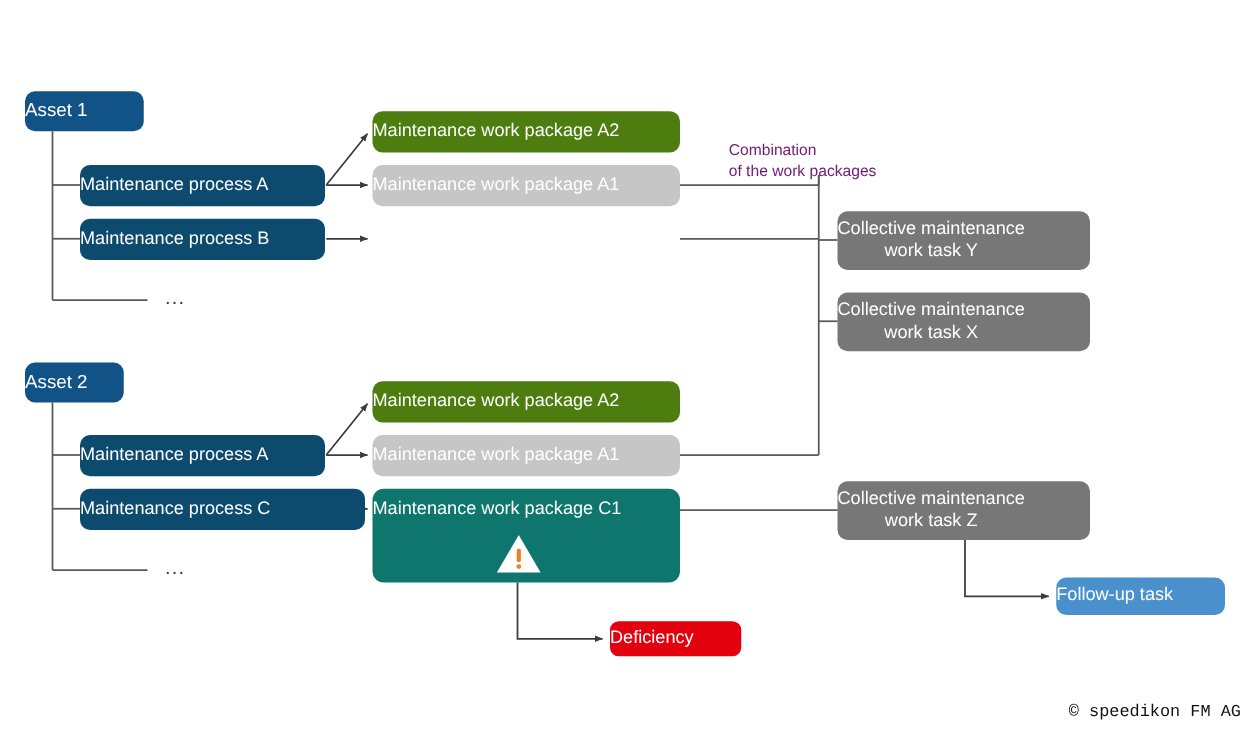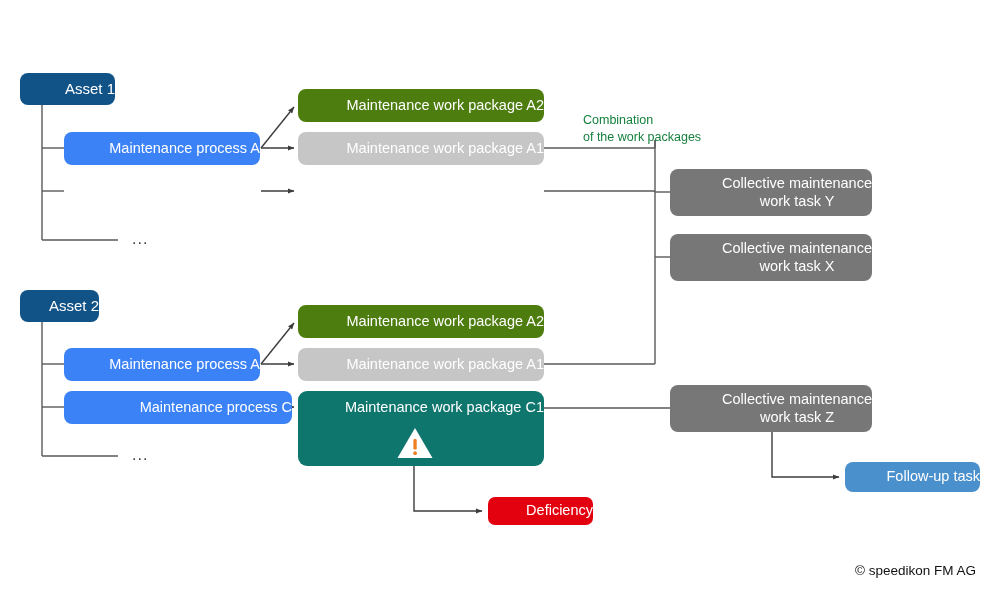--- a/index.html
+++ b/index.html
@@ -15,34 +15,34 @@
     width: 1000px;
     height: 600px;
     background: #ffffff;
     overflow: hidden;
   }
   .node {
     position: absolute;
     box-sizing: border-box;
     display: flex;
     align-items: center;
-    justify-content: flex-end;
+    justify-content: flex-start;
     text-align: center;
     color: #ffffff;
     font-family: "Liberation Sans", sans-serif;
     line-height: 1.18;
     z-index: 3;
   }
   .node.asset {
     background: #115287;
     border-radius: 8px;
     font-size: 15px;
   }
   .node.process {
-    background: #3b82f6;
+    background: #0c4a6e;
     border-radius: 8px;
     font-size: 14.5px;
   }
   .node.package {
     background: #c6c6c6;
     border-radius: 8px;
     font-size: 14.5px;
   }
   .node.package.alt {
     background: #4d7c0f;
@@ -75,21 +75,21 @@
   .ellipsis {
     position: absolute;
     color: #3a3a3a;
     font-size: 16px;
     letter-spacing: 1px;
     font-family: "Liberation Sans", sans-serif;
     z-index: 3;
   }
   .note {
     position: absolute;
-    color: #15803d;
+    color: #701a75;
     font-size: 12.5px;
     line-height: 1.35;
     white-space: pre-line;
     font-family: "Liberation Sans", sans-serif;
     z-index: 4;
   }
   .copyright {
     position: absolute;
     color: #111111;
     font-size: 13.5px;
@@ -172,20 +172,23 @@
   </svg>
 
   <div class="node asset" style="left:20px; top:73px; width:95px; height:32px;">
     <span class="node-label">Asset 1</span>
   </div>
 
   <div class="node process" style="left:64px; top:132px; width:196px; height:33px;">
     <span class="node-label">Maintenance process A</span>
   </div>
 
+  <div class="node process" style="left:64px; top:175px; width:196px; height:33px;">
+    <span class="node-label">Maintenance process B</span>
+  </div>
 
   <div class="ellipsis" style="left:132px; top:230px;">...</div>
 
   <div class="node package alt" style="left:298px; top:89px; width:246px; height:33px;">
     <span class="node-label">Maintenance work package A2</span>
   </div>
 
   <div class="node package" style="left:298px; top:132px; width:246px; height:33px;">
     <span class="node-label">Maintenance work package A1</span>
   </div>
@@ -244,15 +247,15 @@
     <span class="node-label">Deficiency</span>
   </div>
 
   <div class="node followup" style="left:845px; top:462px; width:135px; height:30px;">
     <span class="node-label">Follow-up task</span>
   </div>
 
   <div class="note" style="left:583px; top:112px;">Combination
 of the work packages</div>
 
-  <div class="copyright" style="left:855px; top:563px;">© speedikon FM AG</div>
+  <div class="copyright" style="left:855px; top:563px;font-family:Liberation Mono, monospace;">© speedikon FM AG</div>
 
 </div>
 
 </body></html>

